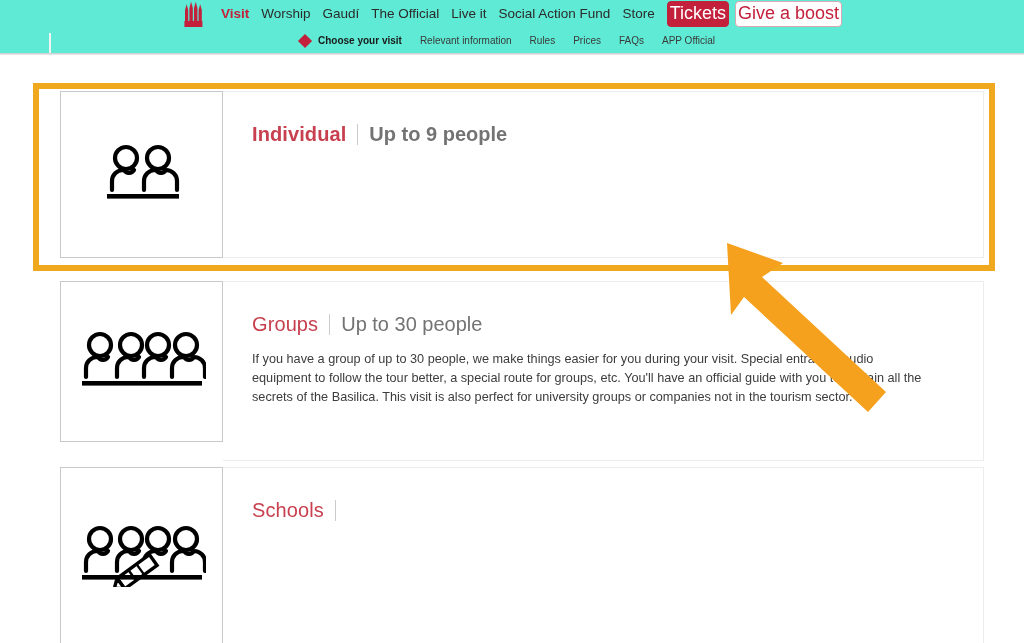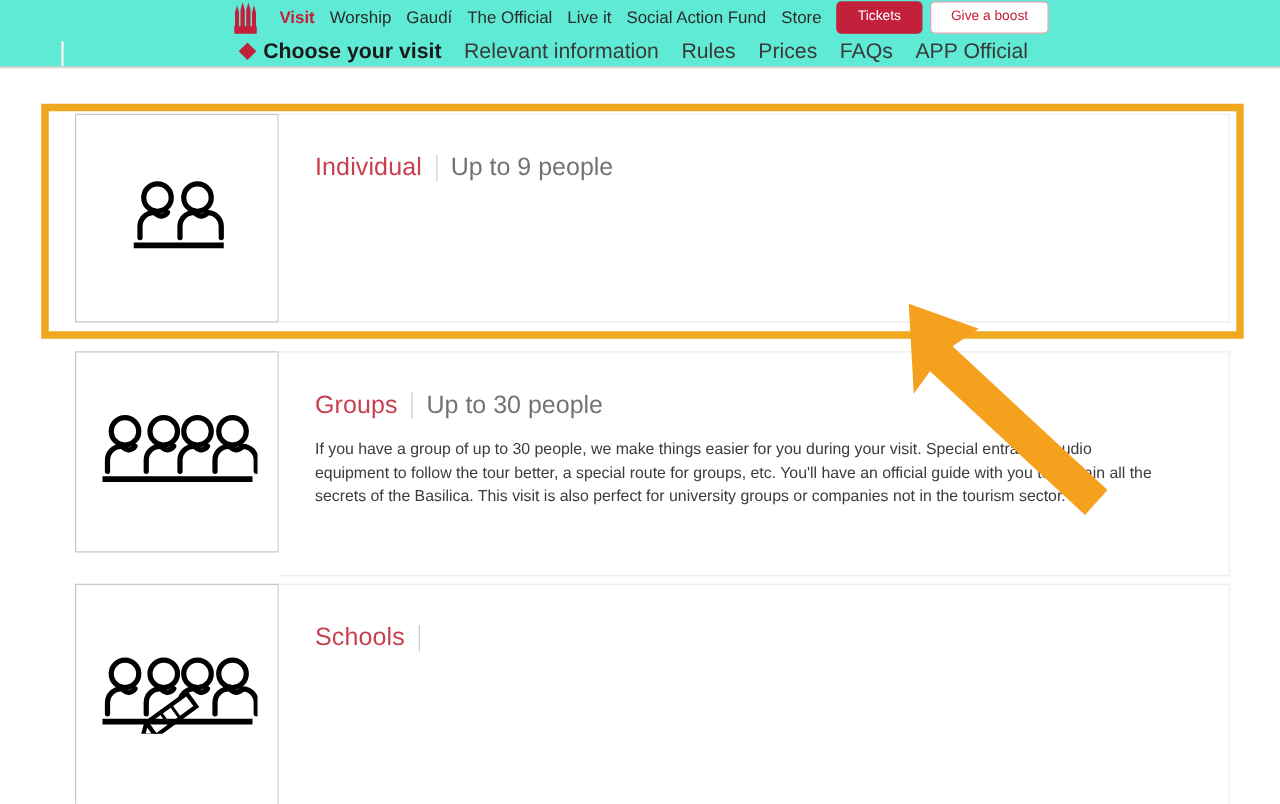--- a/index.html
+++ b/index.html
@@ -33,38 +33,38 @@
   #logo {
     width: 24px; height: 26px; margin-right: 9px; flex: none;
     display: block;
   }
   .nav-link {
     font-size: 13.5px; color: #2b2b2b; padding: 0 6px;
     white-space: nowrap; line-height: 20px; cursor: pointer;
   }
   .nav-link.active { color: #c5203a; font-weight: bold; }
   .nav-btn {
-    font-size: 11px; line-height: 15px; padding: 4px 16px 5px;
+    font-size: 18px; line-height: 15px; padding: 4px 2px 5px;
     border-radius: 4px; white-space: nowrap; cursor: pointer;
     margin-left: 6px;
   }
   .nav-btn.filled { background: #c3203c; color: #ffffff; border: 1px solid #c3203c; }
   .nav-btn.outline { background: #ffffff; color: #c3203c; border: 1px solid #dba7b2; }
 
   
   #nav-secondary {
     position: absolute; left: 0; top: 30px; width: 1024px; height: 22px;
     display: flex; align-items: center; justify-content: center;
   }
   #diamond-bullet {
     width: 10px; height: 10px; background: #c3203c;
     transform: rotate(45deg); margin-right: 8px; flex: none;
   }
   .subnav-link {
-    font-size: 17px; color: #3a3a3a; padding: 0 9px;
+    font-size: 10px; color: #3a3a3a; padding: 0 9px;
     white-space: nowrap; line-height: 18px; cursor: pointer;
   }
   .subnav-link.active { color: #1a1a1a; font-weight: bold; padding-left: 0; }
 
   
   #cards { position: absolute; left: 0; top: 54px; width: 1024px; }
 
   .card {
     position: absolute; left: 60px; display: flex;
   }
@@ -145,21 +145,21 @@
       <span class="subnav-link">FAQs</span>
       <span class="subnav-link">APP Official</span>
     </div>
 
     <div id="left-stub"></div>
     <div id="header-divider"></div>
   </div>
 
   <div id="cards">
 
-    <div class="card" style="top:37px; height:167px; width:924px;">
+    <div class="card" style="top:37px; height:167px; width:924px;font-weight:bold;">
       <div class="icon-box" style="height:167px;">
         <svg class="people" width="104" height="62" viewBox="0 0 104 62">
           <g fill="none" stroke="#000000" stroke-width="4.2" stroke-linecap="round">
             <circle cx="36" cy="14" r="11"></circle>
             <circle cx="68" cy="14" r="11"></circle>
             <path d="M22 46 v-9 a11 11 0 0 1 11-11 h1 a7 7 0 0 0 5 3 a7 7 0 0 0 5 -3" stroke-linejoin="round"></path>
             <path d="M54 46 v-9 a11 11 0 0 1 11-11 h1 a7 7 0 0 0 5 3 a7 7 0 0 0 5 -3 a11 11 0 0 1 11 11 v9" stroke-linejoin="round"></path>
           </g>
           <rect x="17" y="50" width="72" height="4.6" fill="#000000"></rect>
         </svg>

